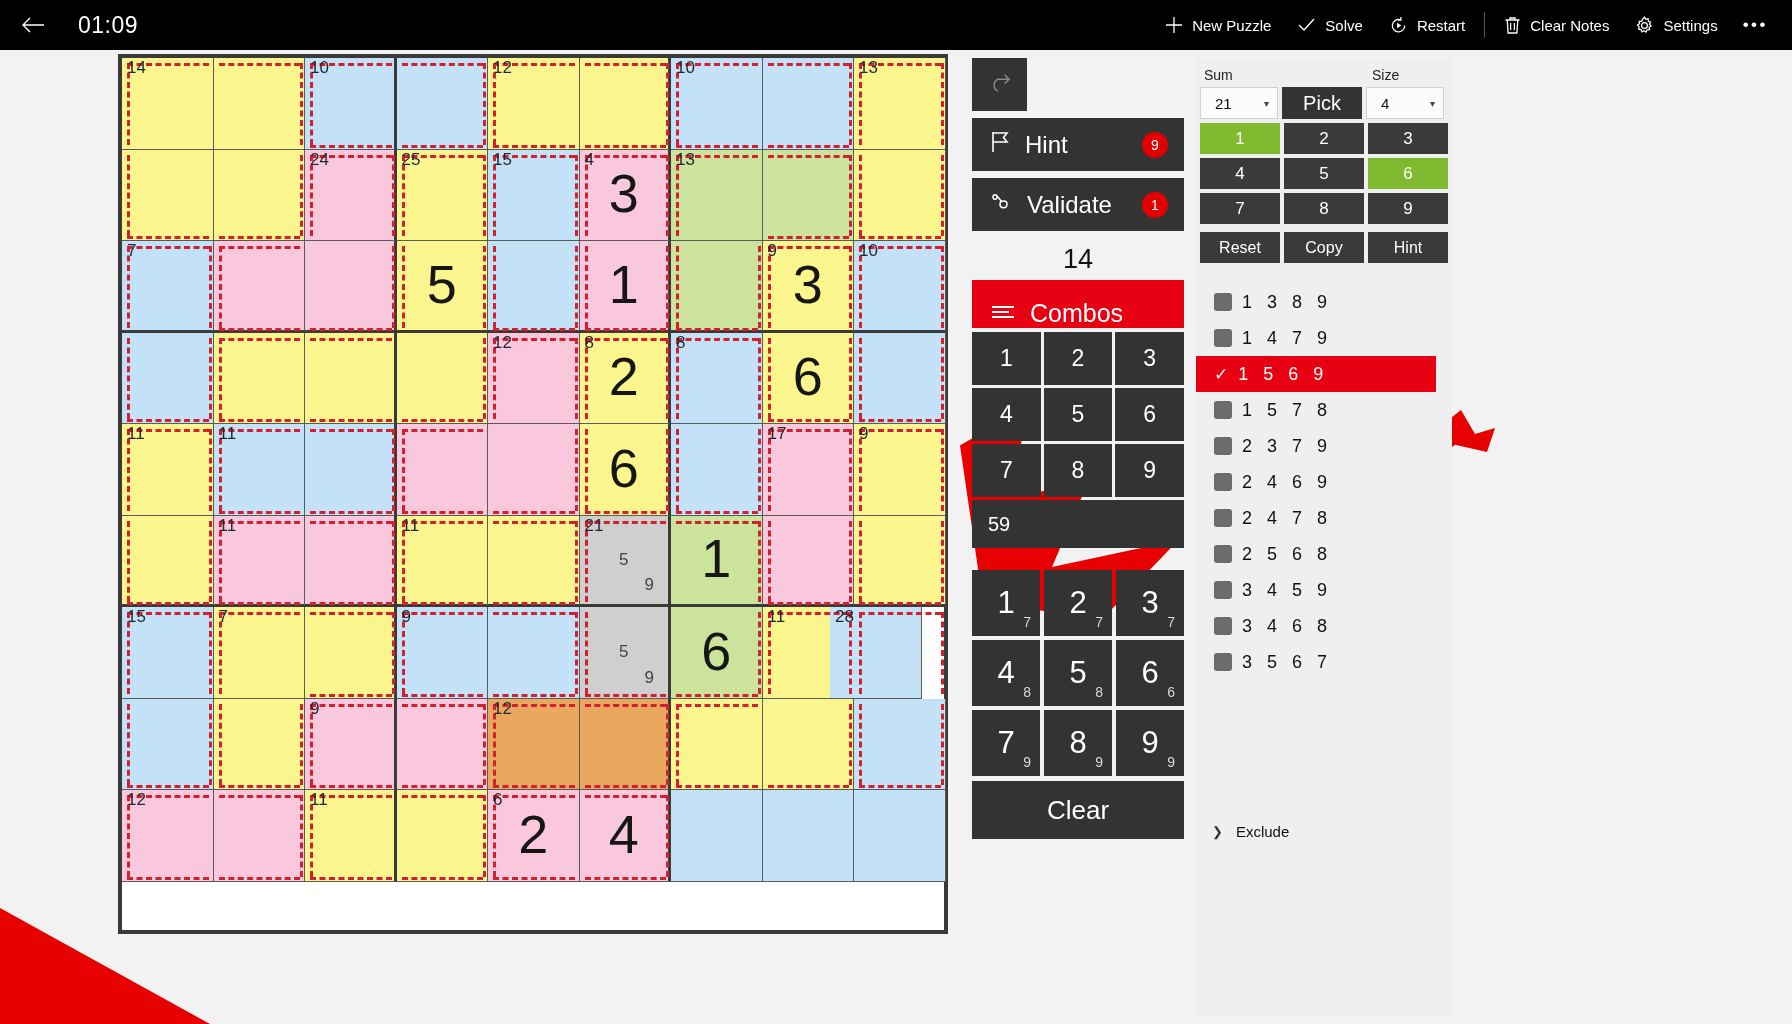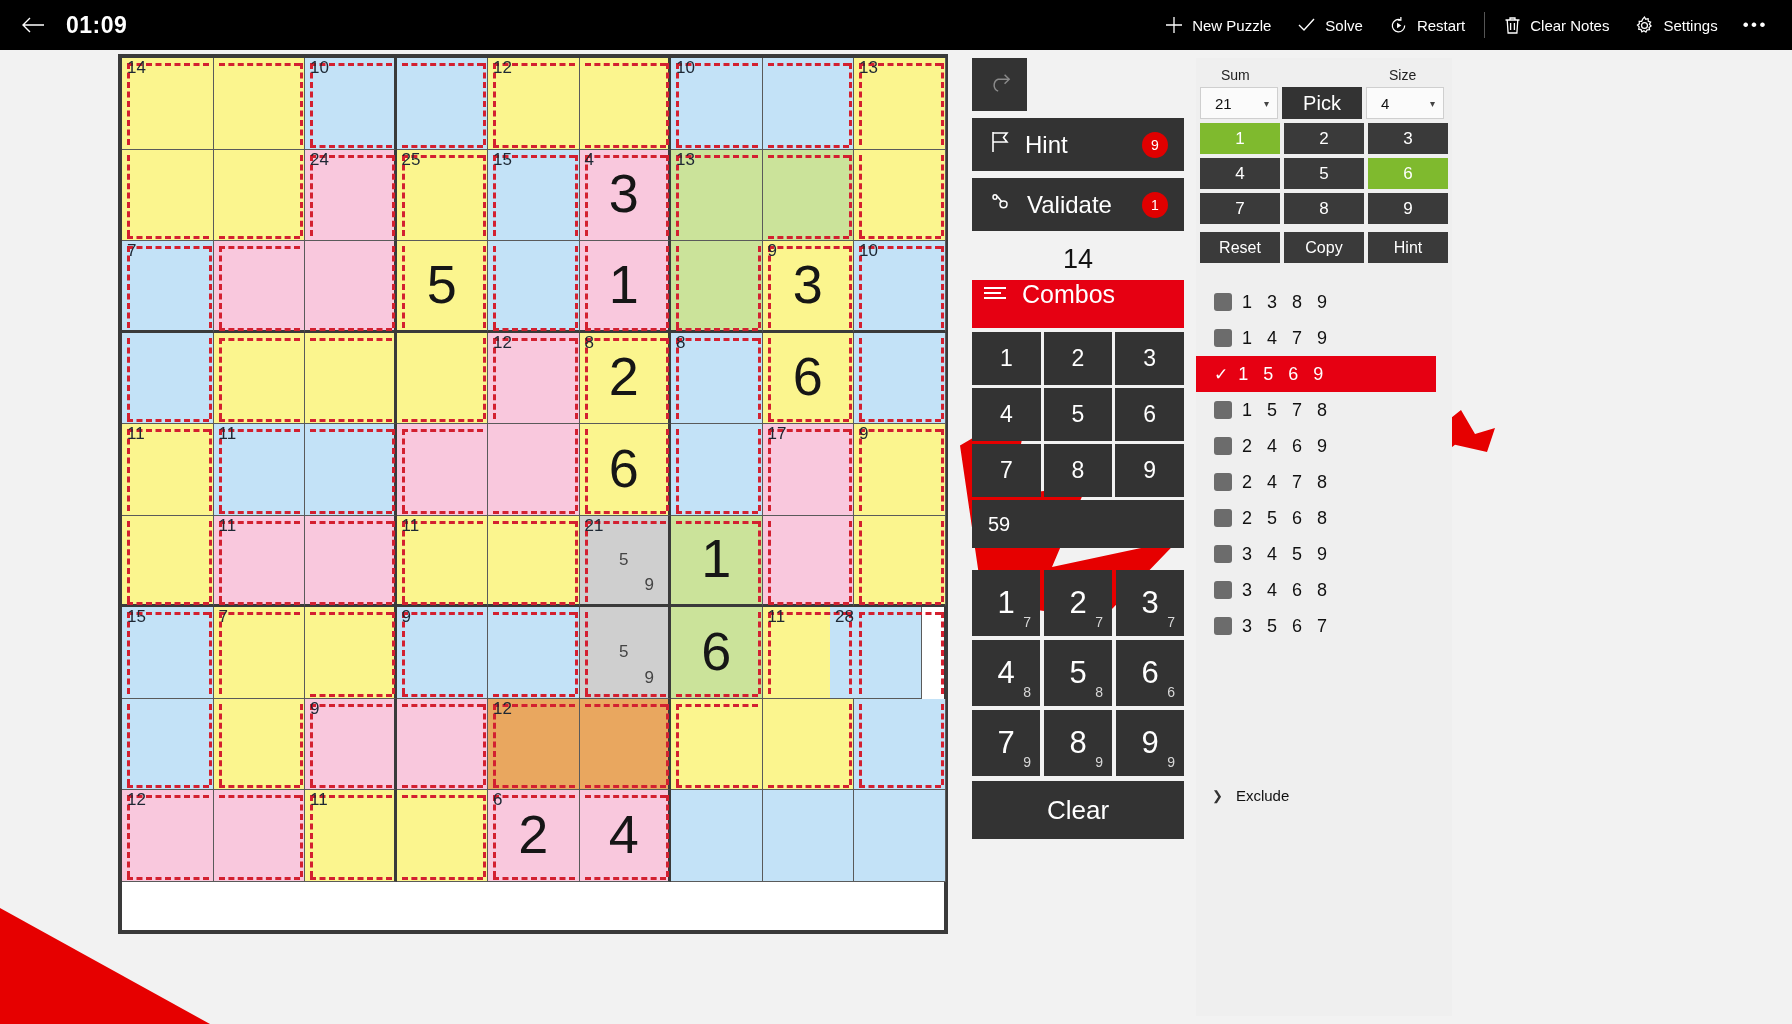--- a/index.html
+++ b/index.html
@@ -16,22 +16,22 @@
     background: #000; color: #fff;
     display: flex; align-items: center;
     position: relative;
   }
   .back-btn {
     width: 46px; height: 40px; margin-left: 10px;
     display: flex; align-items: center; justify-content: center;
     color: #fff; font-size: 19px; cursor: pointer;
   }
   .timer {
-    font-size: 23px; margin-left: 10px; letter-spacing: 0.5px;
-    font-weight: 700; color: #fff;
+    font-size: 23px; margin-left: 22px; letter-spacing: 0.5px;
+    font-weight: 400; color: #fff;
   }
   .topbar-right {
     position: absolute; right: 8px; top: 0; height: 50px;
     display: flex; align-items: center;
   }
   .tb-item {
     display: flex; align-items: center; gap: 9px;
     padding: 6px 13px; height: 38px; color: #fff;
     font-size: 15px; cursor: pointer; white-space: nowrap;
   }
@@ -149,21 +149,21 @@
     background: #e00000; color: #fff;
     font-size: 14px; display: flex; align-items: center; justify-content: center;
   }
   .midsum {
     width: 212px; height: 42px;
     display: flex; align-items: center; justify-content: center;
     font-size: 27px; color: #111; background: #f2f2f2;
   }
   .combos-bar {
     width: 212px; height: 48px; background: #e60012; color: #fff;
-    display: flex; align-items: flex-start; gap: 14px; padding-left: 10px;
+    display: flex; align-items: flex-end; gap: 14px; padding-left: 18px;
     font-size: 25px; cursor: pointer;
   }
   .combos-grid {
     width: 212px; margin-top: 4px;
     display: grid; grid-template-columns: repeat(3, 1fr);
     gap: 3px;
   }
   .combo-cell {
     height: 53px; background: #333; color: #fff;
     display: flex; align-items: center; justify-content: center;
@@ -197,21 +197,21 @@
 
   
   .sidebar {
     position: absolute; left: 1196px; top: 8px;
     width: 256px; height: 958px;
     background: #efefef;
   }
   .sb-labels {
     display: flex; padding: 9px 8px 0 8px; font-size: 14px; color: #222;
   }
-  .sb-labels .l1 { width: 86px; margin-left: 17px; }
+  .sb-labels .l1 { width: 86px; }
   .sb-labels .l2 { width: 82px; }
   .sb-row {
     display: flex; gap: 4px; padding: 4px 4px 0 4px;
   }
   .combobox {
     width: 78px; height: 32px; background: #fbfbfb;
     border: 1px solid #cfcfcf;
     display: flex; align-items: center; justify-content: space-between;
     padding: 0 8px 0 14px; font-size: 15px; color: #111; cursor: pointer;
   }
@@ -884,20 +884,24 @@
         <div class="combo-item sel">
           <span class="check">✓</span>
           <span>1 5 6 9</span>
         </div>
         <div class="combo-item">
           <span class="box"></span>
           <span>1 5 7 8</span>
         </div>
         <div class="combo-item">
           <span class="box"></span>
+          <span>2 3 7 9</span>
+        </div>
+        <div class="combo-item">
+          <span class="box"></span>
           <span>2 4 6 9</span>
         </div>
         <div class="combo-item">
           <span class="box"></span>
           <span>2 4 7 8</span>
         </div>
         <div class="combo-item">
           <span class="box"></span>
           <span>2 5 6 8</span>
         </div>

